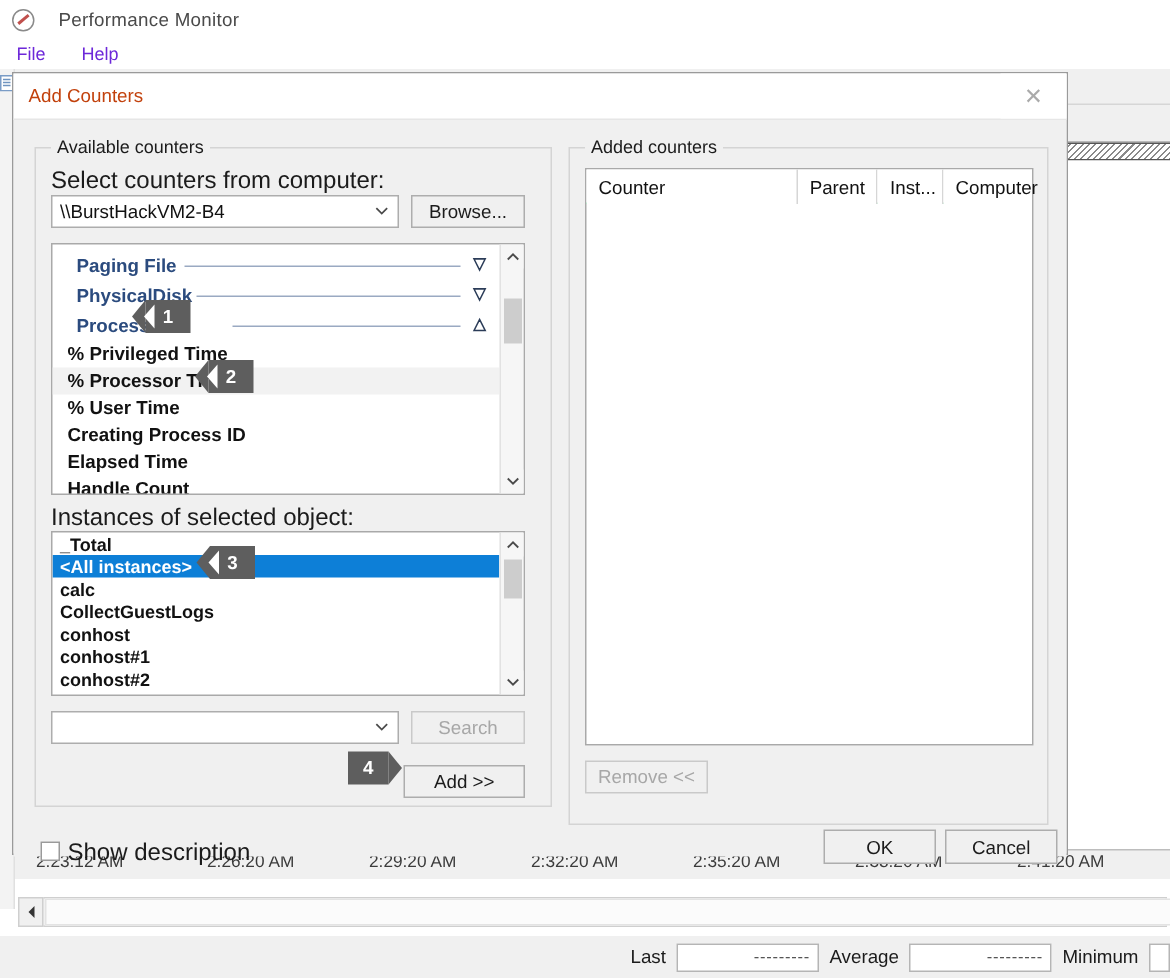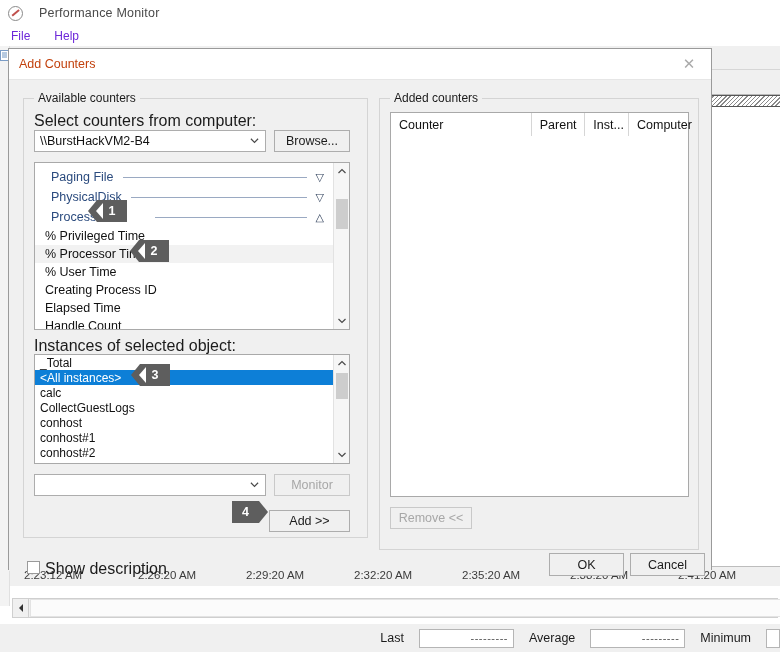--- a/index.html
+++ b/index.html
@@ -76,21 +76,21 @@
   .pm-scrollleftbtn{
     position:absolute; left:6px; top:0; width:17px; height:20px;
     background:#f0f0f0; border:1px solid #cfcfcf; display:flex; align-items:center; justify-content:center;
   }
   .pm-scrollthumb{
     position:absolute; left:24px; top:1px; width:752px; height:18px;
     background:#fbfbfb; border:1px solid #e3e3e3;
   }
   .pm-statusbar{
     position:absolute; left:0; top:624px; width:780px; height:28px; background:#f0f0f0;
-    display:flex; align-items:center; justify-content:flex-end; padding-right:0px; gap:15px;
+    display:flex; align-items:center; justify-content:flex-end; padding-right:0px; gap:7px;
   }
   .stat-label{ font-size:12.5px; color:#1b1b1b; }
   .stat-box{
     width:95px; height:19px; background:#ffffff; border:1px solid #b5b5b5;
     display:flex; align-items:center; justify-content:flex-end; padding-right:5px;
     font-size:11px; color:#555; letter-spacing:.5px;
   }
   .stat-box.short{ width:14px; }
 
   
@@ -133,21 +133,21 @@
     position:absolute; background:#f0f0f0; border:1px solid #adadad;
     display:flex; align-items:center; justify-content:center;
     font-size:12.5px; color:#1b1b1b;
   }
   .btn.disabled{ color:#a7a7a7; border-color:#c9c9c9; background:#f0f0f0; }
 
   
   .listbox{
     position:absolute; background:#ffffff; border:1px solid #a9a9a9; overflow:hidden;
   }
-  .list-inner{ position:absolute; left:0; top:0; right:16px; bottom:0; overflow:hidden; }
+  .list-inner{ position:absolute; left:0; top:0; right:16px; bottom:0; overflow:hidden;font-weight:bold; }
   .cat-row{
     height:20px; display:flex; align-items:center; padding-left:16px; position:relative;
   }
   .cat-name{ color:#2b4b7e; font-size:12.5px; white-space:nowrap; }
   .cat-rule-seg{ position:absolute; top:50%; height:1px; background:#9aa9c2; }
   .chev{
     position:absolute; right:9px; top:50%; transform:translateY(-50%);
     font-size:11px; color:#2b3c58; line-height:1;
   }
   .ctr-row{
@@ -359,21 +359,21 @@
           </div>
         </div>
       </div>
 
       <div class="combo" style="left:25px; top:394px; width:232px; height:22px;">
         <span></span>
         <svg class="arrow" viewBox="0 0 10 10">
           <path d="M1 3 L5 7 L9 3" fill="none" stroke="#4a4a4a" stroke-width="1.3"></path>
         </svg>
       </div>
-      <div class="btn disabled" style="left:265px; top:394px; width:76px; height:22px;">Monitor</div>
+      <div class="btn disabled" style="left:265px; top:394px; width:76px; height:22px;">Search</div>
 
       <div class="btn" style="left:260px; top:430px; width:81px; height:22px;">Add &gt;&gt;</div>
 
       <div class="groupbox" style="left:370px; top:18px; width:320px; height:452px;">
         <div class="grouptitle">Added counters</div>
       </div>
 
       <div class="table" style="left:381px; top:32px; width:299px; height:385px;">
         <div class="thead">
           <div class="th" style="width:142px">Counter</div>

